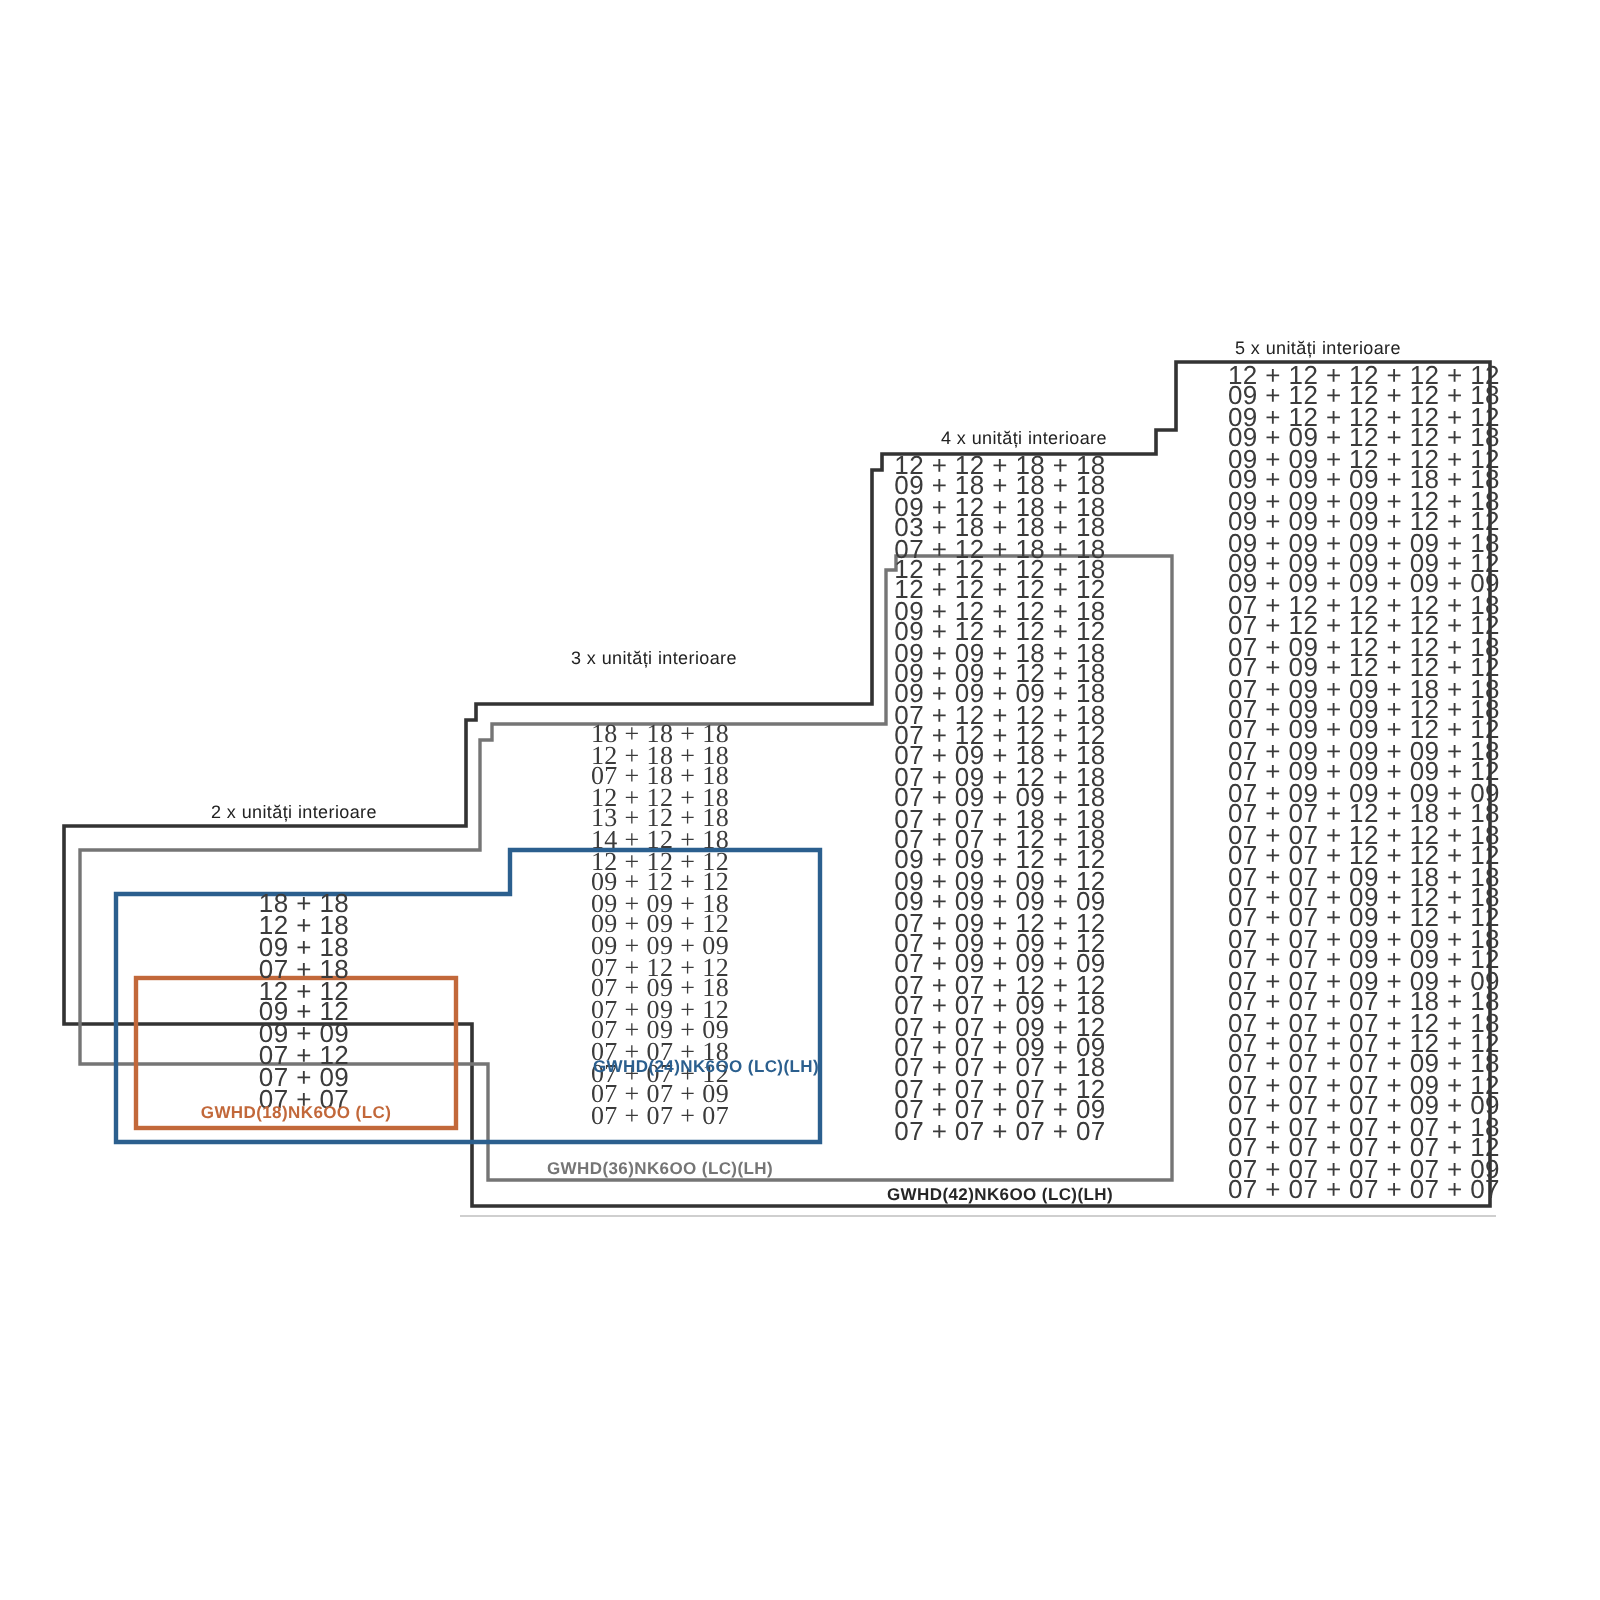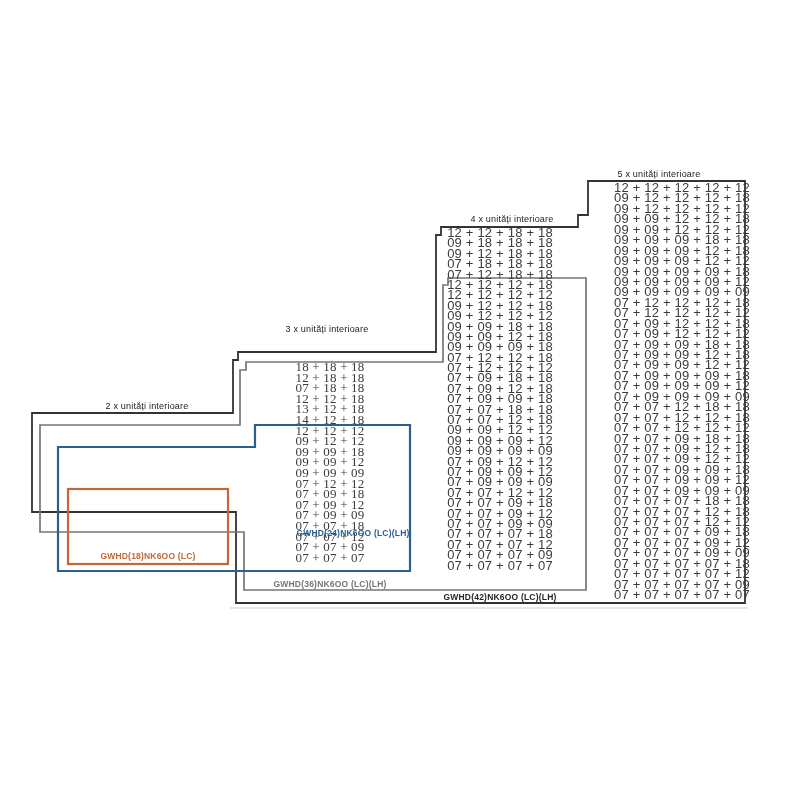--- a/index.html
+++ b/index.html
@@ -51,20 +51,33 @@
     <rect x="68" y="489" width="160" height="75" fill="none" stroke-width="2.2" stroke="#c2683a"></rect>
 
     <line x1="230" y1="608" x2="748" y2="608" stroke="#cfcfcf" stroke-width="1"></line>
   </svg>
 
   <div class="hdr" id="h2">2 x unități interioare</div>
   <div class="hdr" id="h3">3 x unități interioare</div>
   <div class="hdr" id="h4">4 x unități interioare</div>
   <div class="hdr" id="h5">5 x unități interioare</div>
 
+  <div class="col" id="c2">
+
+  <div class="row">18 + 18</div>
+      <div class="row">12 + 18</div>
+      <div class="row">09 + 18</div>
+      <div class="row">07 + 18</div>
+      <div class="row">12 + 12</div>
+      <div class="row">09 + 12</div>
+      <div class="row">09 + 09</div>
+      <div class="row">07 + 12</div>
+      <div class="row">07 + 09</div>
+      <div class="row">07 + 07</div>
+    </div>
   <div class="col" id="c3">
 
   <div class="row">18 + 18 + 18</div>
       <div class="row">12 + 18 + 18</div>
       <div class="row">07 + 18 + 18</div>
       <div class="row">12 + 12 + 18</div>
       <div class="row">13 + 12 + 18</div>
       <div class="row">14 + 12 + 18</div>
       <div class="row">12 + 12 + 12</div>
       <div class="row">09 + 12 + 12</div>
@@ -78,21 +91,21 @@
       <div class="row">07 + 07 + 18</div>
       <div class="row">07 + 07 + 12</div>
       <div class="row">07 + 07 + 09</div>
       <div class="row">07 + 07 + 07</div>
     </div>
   <div class="col" id="c4">
 
   <div class="row">12 + 12 + 18 + 18</div>
       <div class="row">09 + 18 + 18 + 18</div>
       <div class="row">09 + 12 + 18 + 18</div>
-      <div class="row">07 + 18 + 18 + 18</div>
+      <div class="row">03 + 18 + 18 + 18</div>
       <div class="row">07 + 12 + 18 + 18</div>
       <div class="row">12 + 12 + 12 + 18</div>
       <div class="row">12 + 12 + 12 + 12</div>
       <div class="row">09 + 12 + 12 + 18</div>
       <div class="row">09 + 12 + 12 + 12</div>
       <div class="row">09 + 09 + 18 + 18</div>
       <div class="row">09 + 09 + 12 + 18</div>
       <div class="row">09 + 09 + 09 + 18</div>
       <div class="row">07 + 12 + 12 + 18</div>
       <div class="row">07 + 12 + 12 + 12</div>

